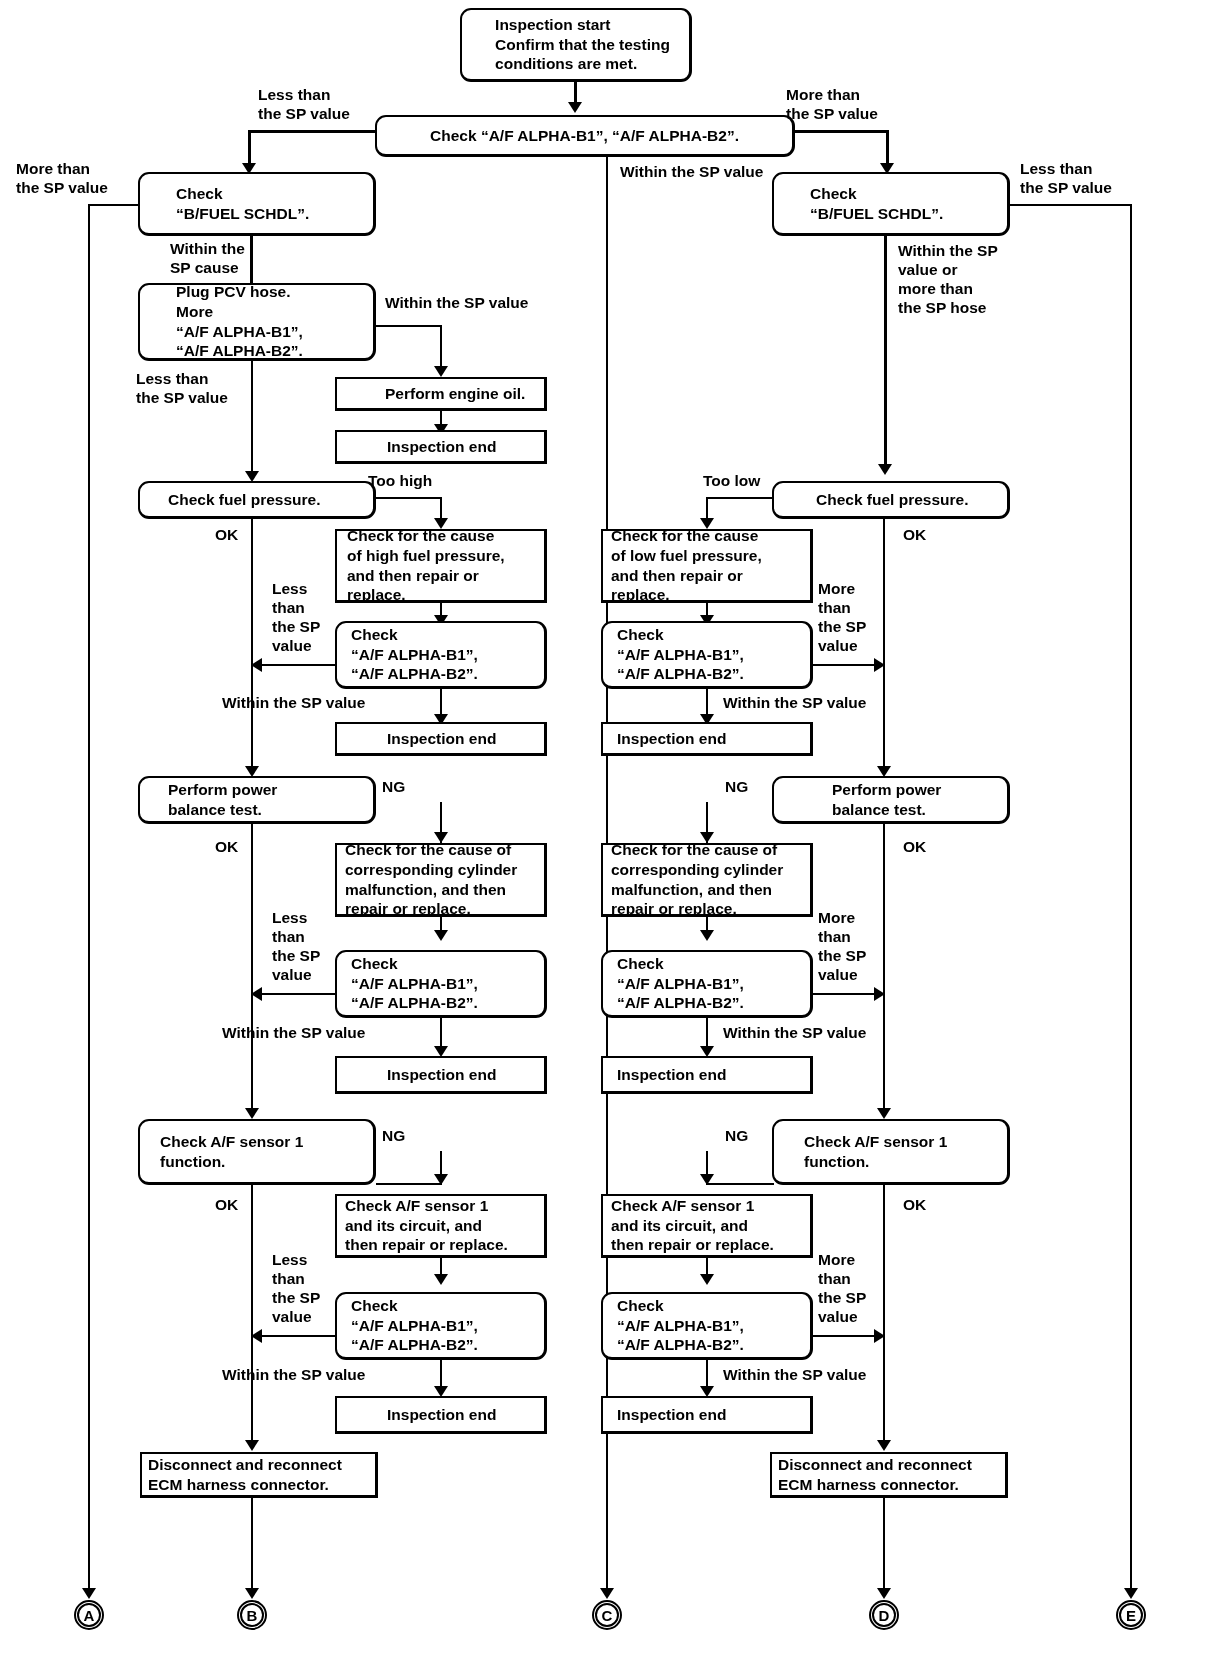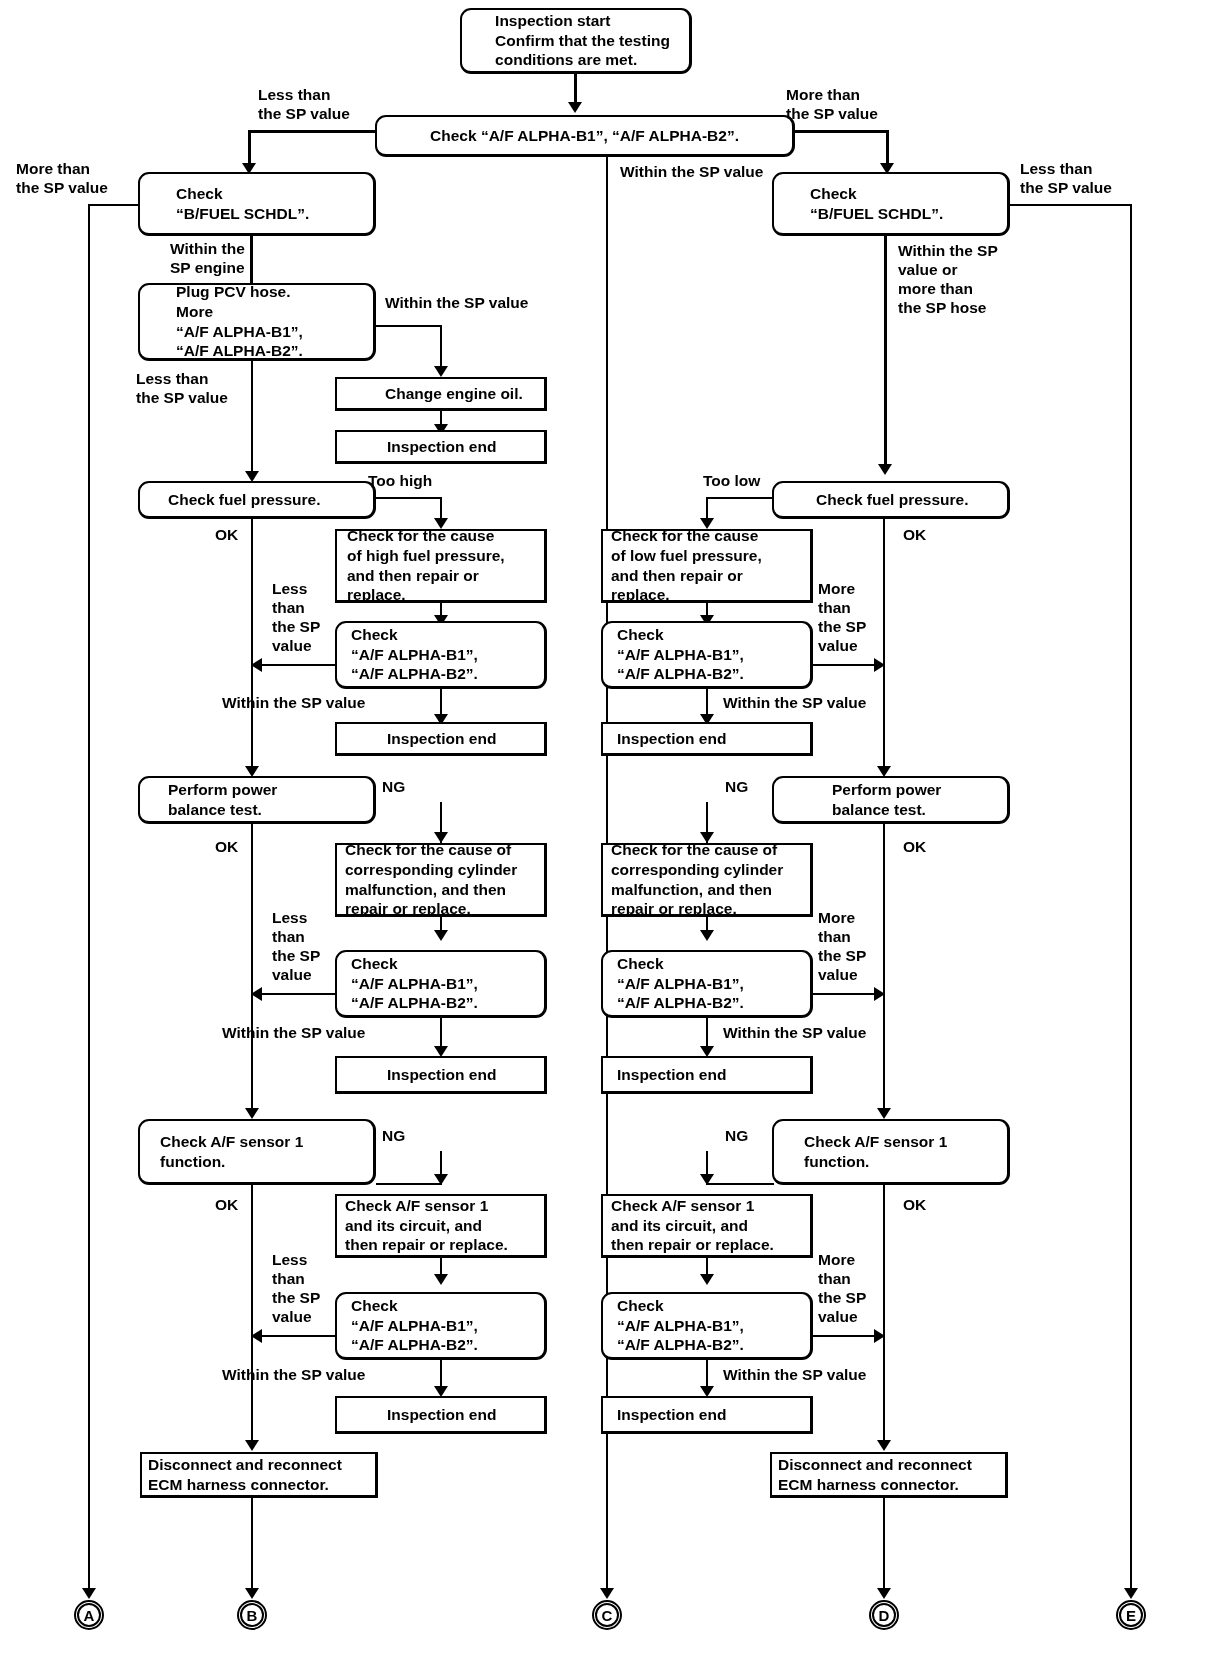--- a/index.html
+++ b/index.html
@@ -81,21 +81,21 @@
     box-sizing:border-box;
     display:flex;align-items:center;justify-content:center;
     font-size:15px;font-weight:bold;line-height:1;
   }
 </style>
 </head>
 <body>
 
 <div id="page">
 
-  <div class="node rounded center thick" style="left:460px;top:8px;width:232px;height:66px;">
+  <div class="node rounded center thick" style="left:460px;top:8px;width:232px;height:74px;">
     <span class="txt" style="padding-left:14px;">Inspection start
 Confirm that the testing
 conditions are met.</span>
   </div>
   <div class="ln v3" style="left:574px;top:74px;height:30px;"></div>
   <div class="ar-d" style="left:568px;top:102px;"></div>
 
   <div class="node rounded center thick" style="left:375px;top:115px;width:420px;height:42px;">
     <span class="txt">Check “A/F ALPHA-B1”, “A/F ALPHA-B2”.</span>
   </div>
@@ -123,36 +123,36 @@
 
   <div class="lbl" style="left:16px;top:160px;">More than
 the SP value</div>
   <div class="ln h" style="left:88px;top:204px;width:52px;"></div>
   <div class="ln v" style="left:88px;top:204px;height:1388px;"></div>
   <div class="ar-d" style="left:82px;top:1588px;"></div>
 
   <div class="ln v3" style="left:250px;top:236px;height:56px;"></div>
   <div class="ar-d" style="left:244px;top:289px;"></div>
   <div class="lbl" style="left:170px;top:240px;">Within the
-SP engine</div>
+SP cause</div>
 
   <div class="node rounded thick" style="left:138px;top:283px;width:238px;height:78px;">
     <span class="txt" style="padding-left:36px;">Plug PCV hose.
 More
 “A/F ALPHA-B1”,
 “A/F ALPHA-B2”.</span>
   </div>
 
   <div class="ln h" style="left:376px;top:325px;width:66px;"></div>
   <div class="ln v" style="left:440px;top:325px;height:44px;"></div>
   <div class="ar-d" style="left:434px;top:366px;"></div>
   <div class="lbl" style="left:385px;top:294px;">Within the SP value</div>
 
   <div class="node thick" style="left:335px;top:377px;width:212px;height:34px;">
-    <span class="txt" style="padding-left:48px;">Change engine oil.</span>
+    <span class="txt" style="padding-left:48px;">Perform engine oil.</span>
   </div>
   <div class="ln v" style="left:440px;top:411px;height:18px;"></div>
   <div class="ar-d" style="left:434px;top:424px;"></div>
   <div class="node thick" style="left:335px;top:430px;width:212px;height:34px;">
     <span class="txt" style="padding-left:50px;">Inspection end</span>
   </div>
 
   <div class="ln v" style="left:251px;top:361px;height:114px;"></div>
   <div class="ar-d" style="left:245px;top:471px;"></div>
   <div class="lbl" style="left:136px;top:370px;">Less than

